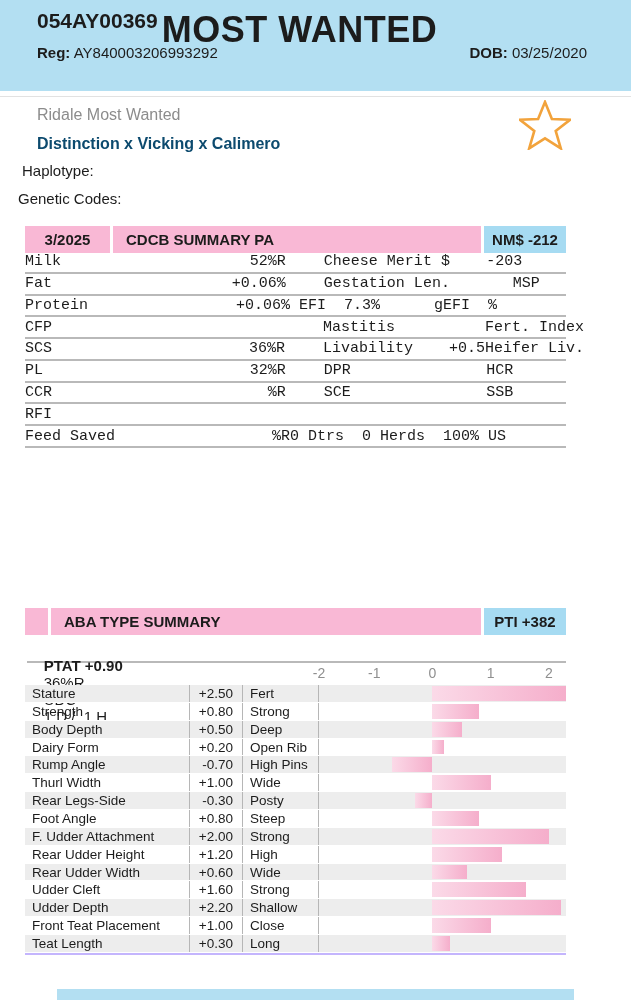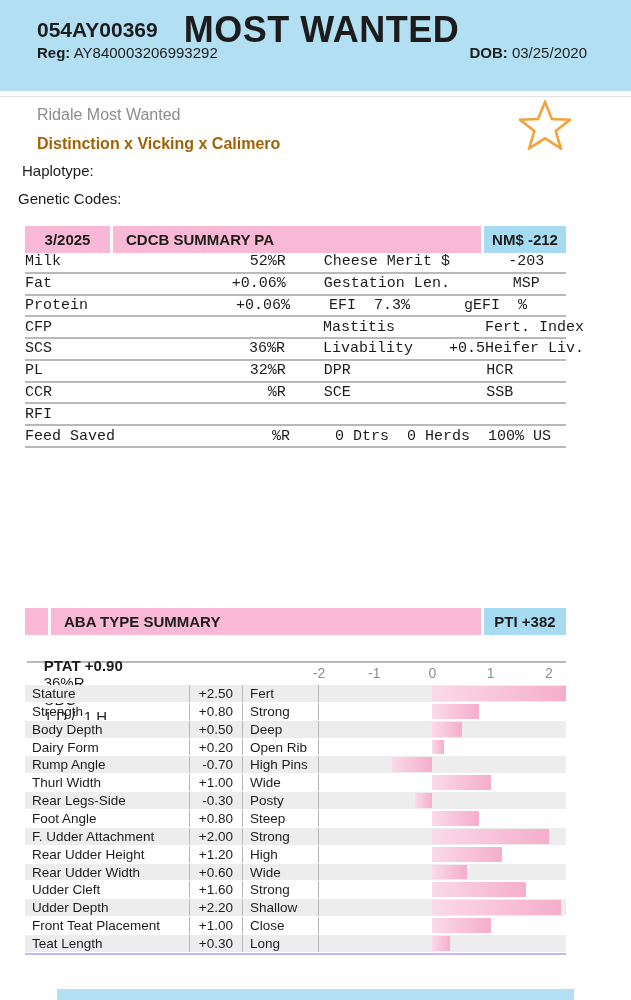--- a/index.html
+++ b/index.html
@@ -15,30 +15,30 @@
   }
   *{margin:0;padding:0;box-sizing:border-box;}
   body{background:#fff;}
   .page{
     position:relative;width:631px;height:1000px;background:#ffffff;
     font-family:"Liberation Sans","DejaVu Sans",sans-serif;color:var(--text_dark);
     overflow:hidden;
   }
   
   .hdr{position:absolute;left:0;top:0;width:631px;height:91px;background:var(--header_blue);}
-  .title-row{position:absolute;left:37px;top:9px;display:flex;align-items:center;gap:26px;}
+  .title-row{position:absolute;left:37px;top:9px;display:flex;align-items:flex-start;gap:4px;}
   .bull-code{font-size:21px;font-weight:bold;}
   .bull-name{font-size:36px;font-weight:bold;letter-spacing:.5px;}
   .reg-row{position:absolute;left:37px;top:44px;font-size:15px;}
   .dob-row{position:absolute;right:44px;top:44px;font-size:15px;}
   .b{font-weight:bold;}
   .hairline{position:absolute;left:0;top:96px;width:631px;height:1px;background:#e2e2e2;}
   
   .full-name{position:absolute;left:37px;top:106px;font-size:16px;color:#8c8c8c;}
-  .pedigree{position:absolute;left:37px;top:135px;font-size:16px;font-weight:bold;color:#a16207;}
+  .pedigree{position:absolute;left:37px;top:135px;font-size:16px;font-weight:bold;color:#0c4a6e;}
   .star{position:absolute;left:519px;top:100px;width:52px;height:50px;}
   .hap{position:absolute;left:22px;top:162px;font-size:15px;}
   .gen{position:absolute;left:18px;top:190px;font-size:15px;}
   
   .secbar{position:absolute;left:25px;width:541px;height:27px;display:flex;font-size:15px;font-weight:bold;}
   .secbar .cell{background:var(--pink);display:flex;align-items:center;}
   .secbar .gap{width:3px;background:#fff;}
   .cdcb-bar{top:226px;}
   .aba-bar{top:608px;}
   .date-cell{width:85px;justify-content:center;}
@@ -46,22 +46,22 @@
   .title-cell{flex:1;padding-left:13px;}
   .badge{width:82px;background:var(--badge_blue) !important;justify-content:center;}
   
   .cdcb-table{position:absolute;left:25px;top:252px;width:541px;font-size:15px;}
   .trow{display:flex;align-items:center;height:21.78px;border-bottom:2px solid var(--rule_gray);}
   .cc{white-space:pre;overflow:visible;font-family:Liberation Mono, monospace;}
   .c1{width:110px;}
   .c2{width:155px;text-align:right;}
   .c3{width:165px;margin-left:38px;}
   .c4{width:81px;}
-  .cc.span{flex:1;margin-left:30px;width:auto;}
-  .al-r{text-align:center;}
+  .cc.span{flex:1;width:auto;}
+  .al-r{text-align:left;}
   .al-c{text-align:center;}
   
   .ptat-line{position:absolute;left:27px;top:640px;width:539px;height:23px;font-size:15px;white-space:pre;border-bottom:2px solid var(--rule_gray);}
   .ptat-line .b{margin-right:17px;}
   .ptat-rel{margin-right:14px;}
   .ptat-udc{margin-right:28px;}
   
   .axis-row{position:absolute;left:319px;top:664px;width:247px;height:18px;font-size:14px;color:#8f8f8f;}
   .axis-tick{position:absolute;bottom:1px;transform:translateX(-50%);}
   .type-chart{position:absolute;left:25px;top:685px;width:541px;font-size:13.5px;border-bottom:2px solid #c4b5fd;}

